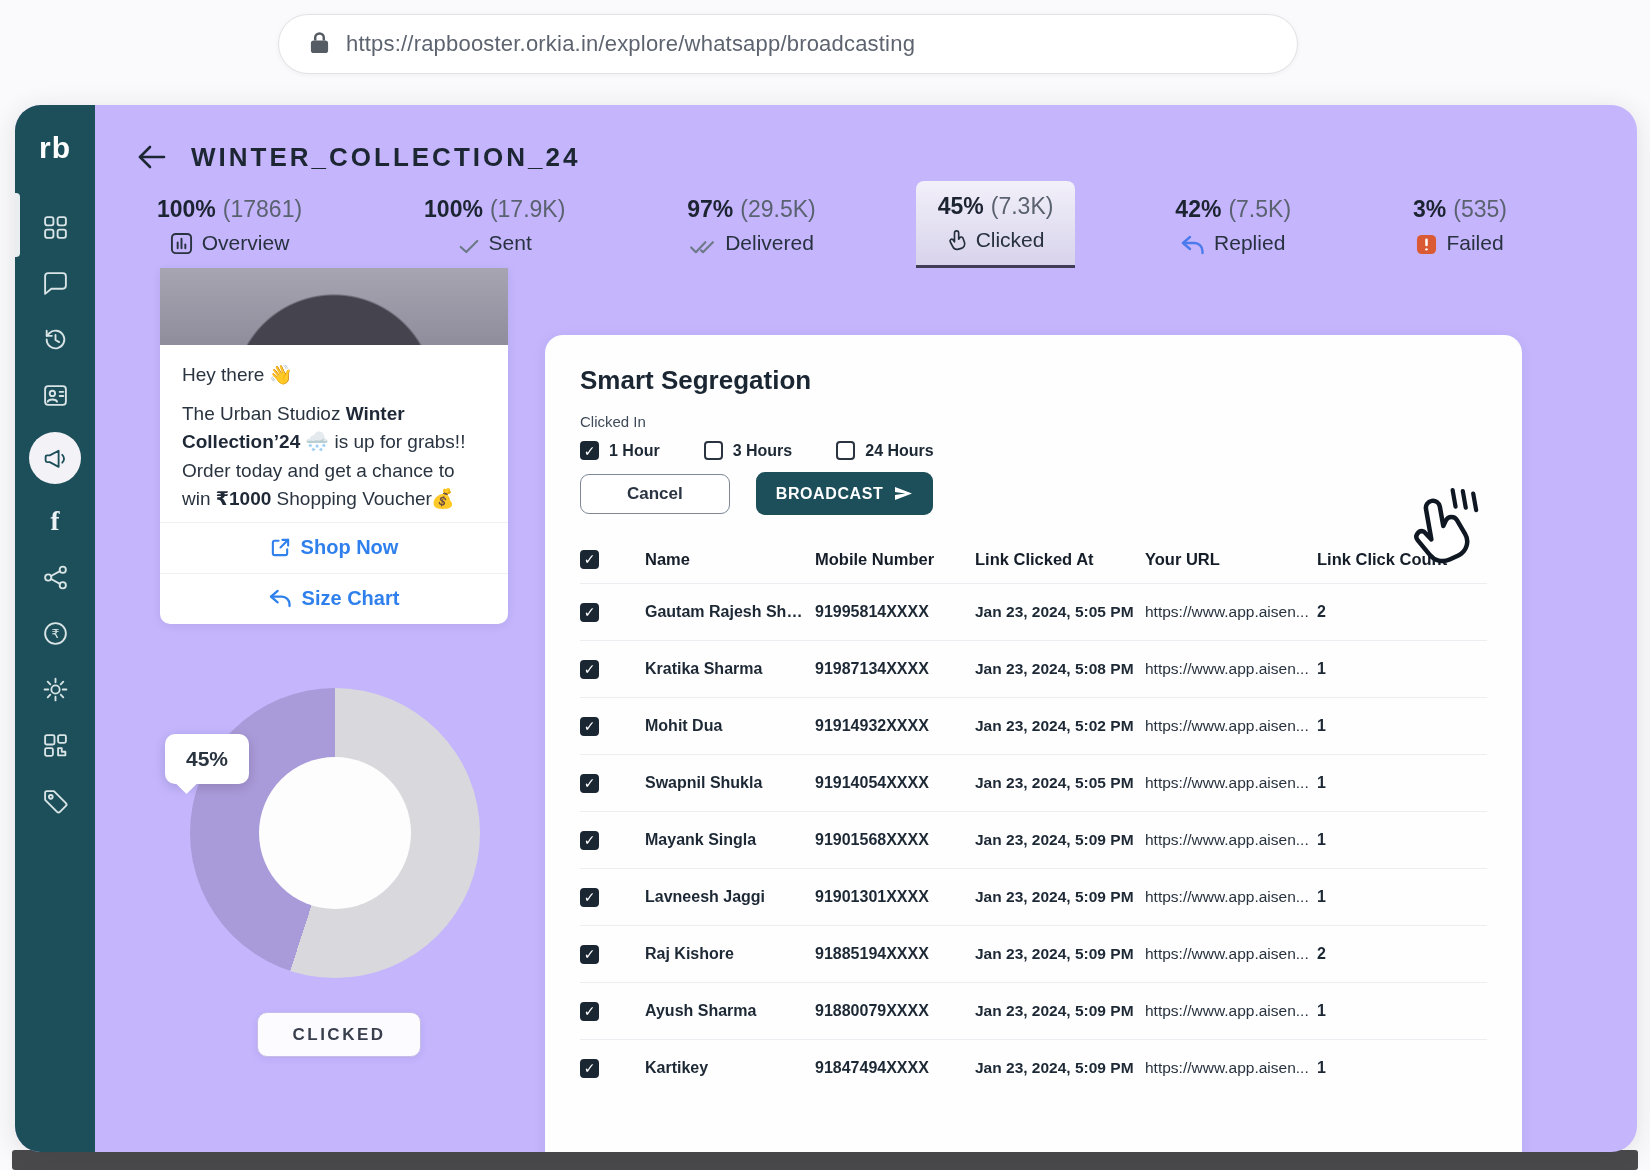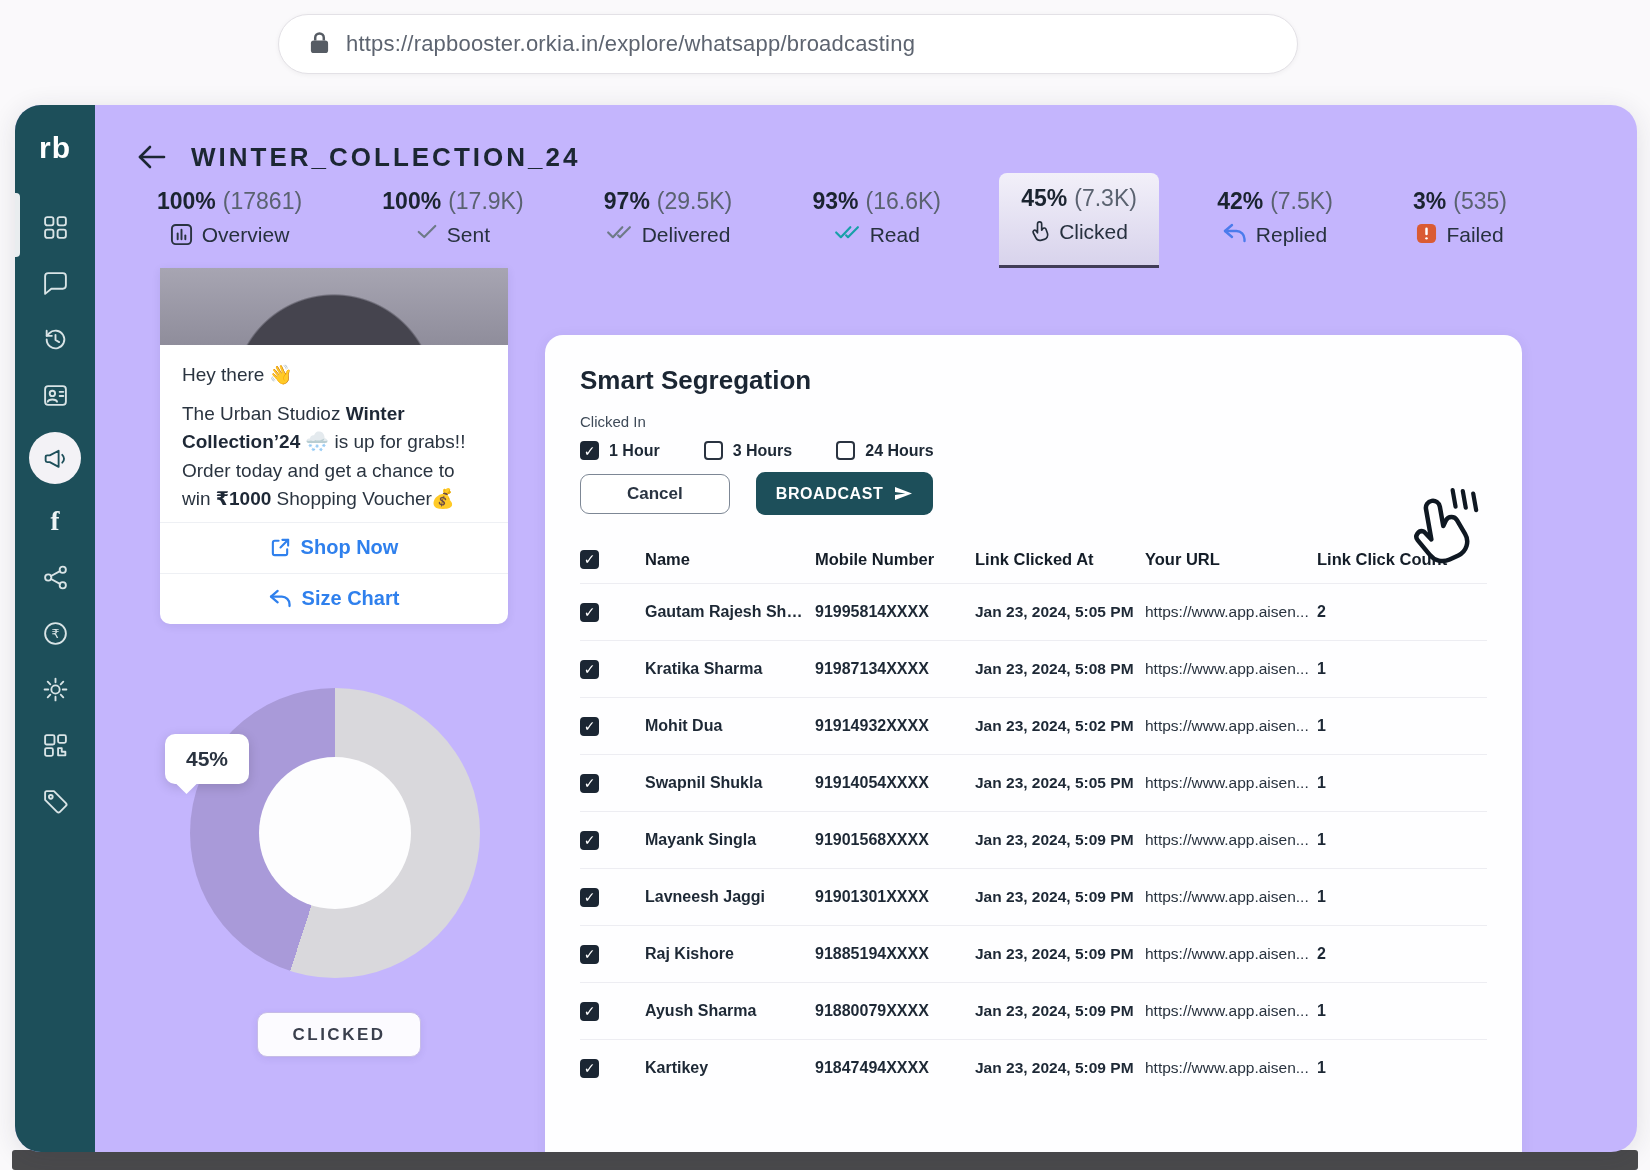--- a/index.html
+++ b/index.html
@@ -34,25 +34,25 @@
 
   
   .main{flex:1;position:relative}
   .app-header{display:flex;align-items:center;gap:24px;padding:24px 0 0 42px;height:80px}
   .back-btn{cursor:pointer;display:flex;align-items:center}
   .page-title{font-size:26px;font-weight:700;letter-spacing:3px;color:#1c2733}
 
   
   .stats-row{position:absolute;left:0;top:80px;height:83px;width:100%;display:flex;
     align-items:flex-end;padding:0 108px 0 40px;justify-content:space-between}
-  .stat{display:flex;flex-direction:column;align-items:center;gap:8px;padding:12px 22px 21px;
+  .stat{display:flex;flex-direction:column;align-items:center;gap:8px;padding:12px 22px 13px;
     border-radius:8px 8px 0 0;cursor:pointer}
   .stat-top{font-size:23px;color:#5a6270}
   .stat .pct{font-weight:700;color:#1b2430;margin-right:7px}
-  .stat-bottom{display:flex;align-items:flex-start;gap:9px;font-size:21px;color:#27313f}
+  .stat-bottom{display:flex;align-items:flex-end;gap:9px;font-size:21px;color:#27313f}
   .stat.active{background:linear-gradient(180deg,#f2f0f9 0%,#d8d3ec 100%);border-bottom:3px solid #413d57}
 
   
   .content{position:absolute;top:163px;left:0;right:0;bottom:0}
 
   
   .msg-card{position:absolute;left:65px;top:0;width:348px;background:#fff;border-radius:0 0 10px 10px;
     box-shadow:0 2px 10px rgba(30,30,60,.08)}
   .msg-img{height:77px;background:
     radial-gradient(circle at 50% 165%, #45444e 46%, rgba(0,0,0,0) 47%),
@@ -253,30 +253,20 @@
           <div class="stat-top"><span class="pct">97%</span><span class="cnt">(29.5K)</span></div>
           <div class="stat-bottom">
             <svg width="27" height="17" viewBox="0 0 28 18">
                 <path d="M2 10 L7 15 L17 4.5" fill="none" stroke="#6e7a88" stroke-width="2.3" stroke-linecap="round" stroke-linejoin="round"></path>
                 <path d="M12.5 13 L14.5 15 L25 4.5" fill="none" stroke="#6e7a88" stroke-width="2.3" stroke-linecap="round" stroke-linejoin="round"></path>
               </svg>
             <span>Delivered</span>
           </div>
         </div>
 
-        <div class="stat">
-          <div class="stat-top"><span class="pct">93%</span><span class="cnt">(16.6K)</span></div>
-          <div class="stat-bottom">
-            <svg width="27" height="17" viewBox="0 0 28 18">
-                <path d="M2 10 L7 15 L17 4.5" fill="none" stroke="#17a0a8" stroke-width="2.3" stroke-linecap="round" stroke-linejoin="round"></path>
-                <path d="M12.5 13 L14.5 15 L25 4.5" fill="none" stroke="#17a0a8" stroke-width="2.3" stroke-linecap="round" stroke-linejoin="round"></path>
-              </svg>
-            <span>Read</span>
-          </div>
-        </div>
 
         <div class="stat active">
           <div class="stat-top"><span class="pct">45%</span><span class="cnt">(7.3K)</span></div>
           <div class="stat-bottom">
             <svg width="20" height="23" viewBox="0 0 24 27">
                 <path d="M9 15 V4.5 a2.5 2.5 0 0 1 5 0 V12 l1.2-1.8 a2.3 2.3 0 0 1 4 .6 l1.8 5 c1 3-.8 6.3-3.9 7.2 l-3.2.9 c-2.8.8-5.7-.5-7-3.1 l-3-5.8 c-1-2 1.3-4 3.1-2.7 z" fill="none" stroke="#242e3c" stroke-width="2" stroke-linejoin="round"></path>
               </svg>
             <span>Clicked</span>
           </div>
         </div>

